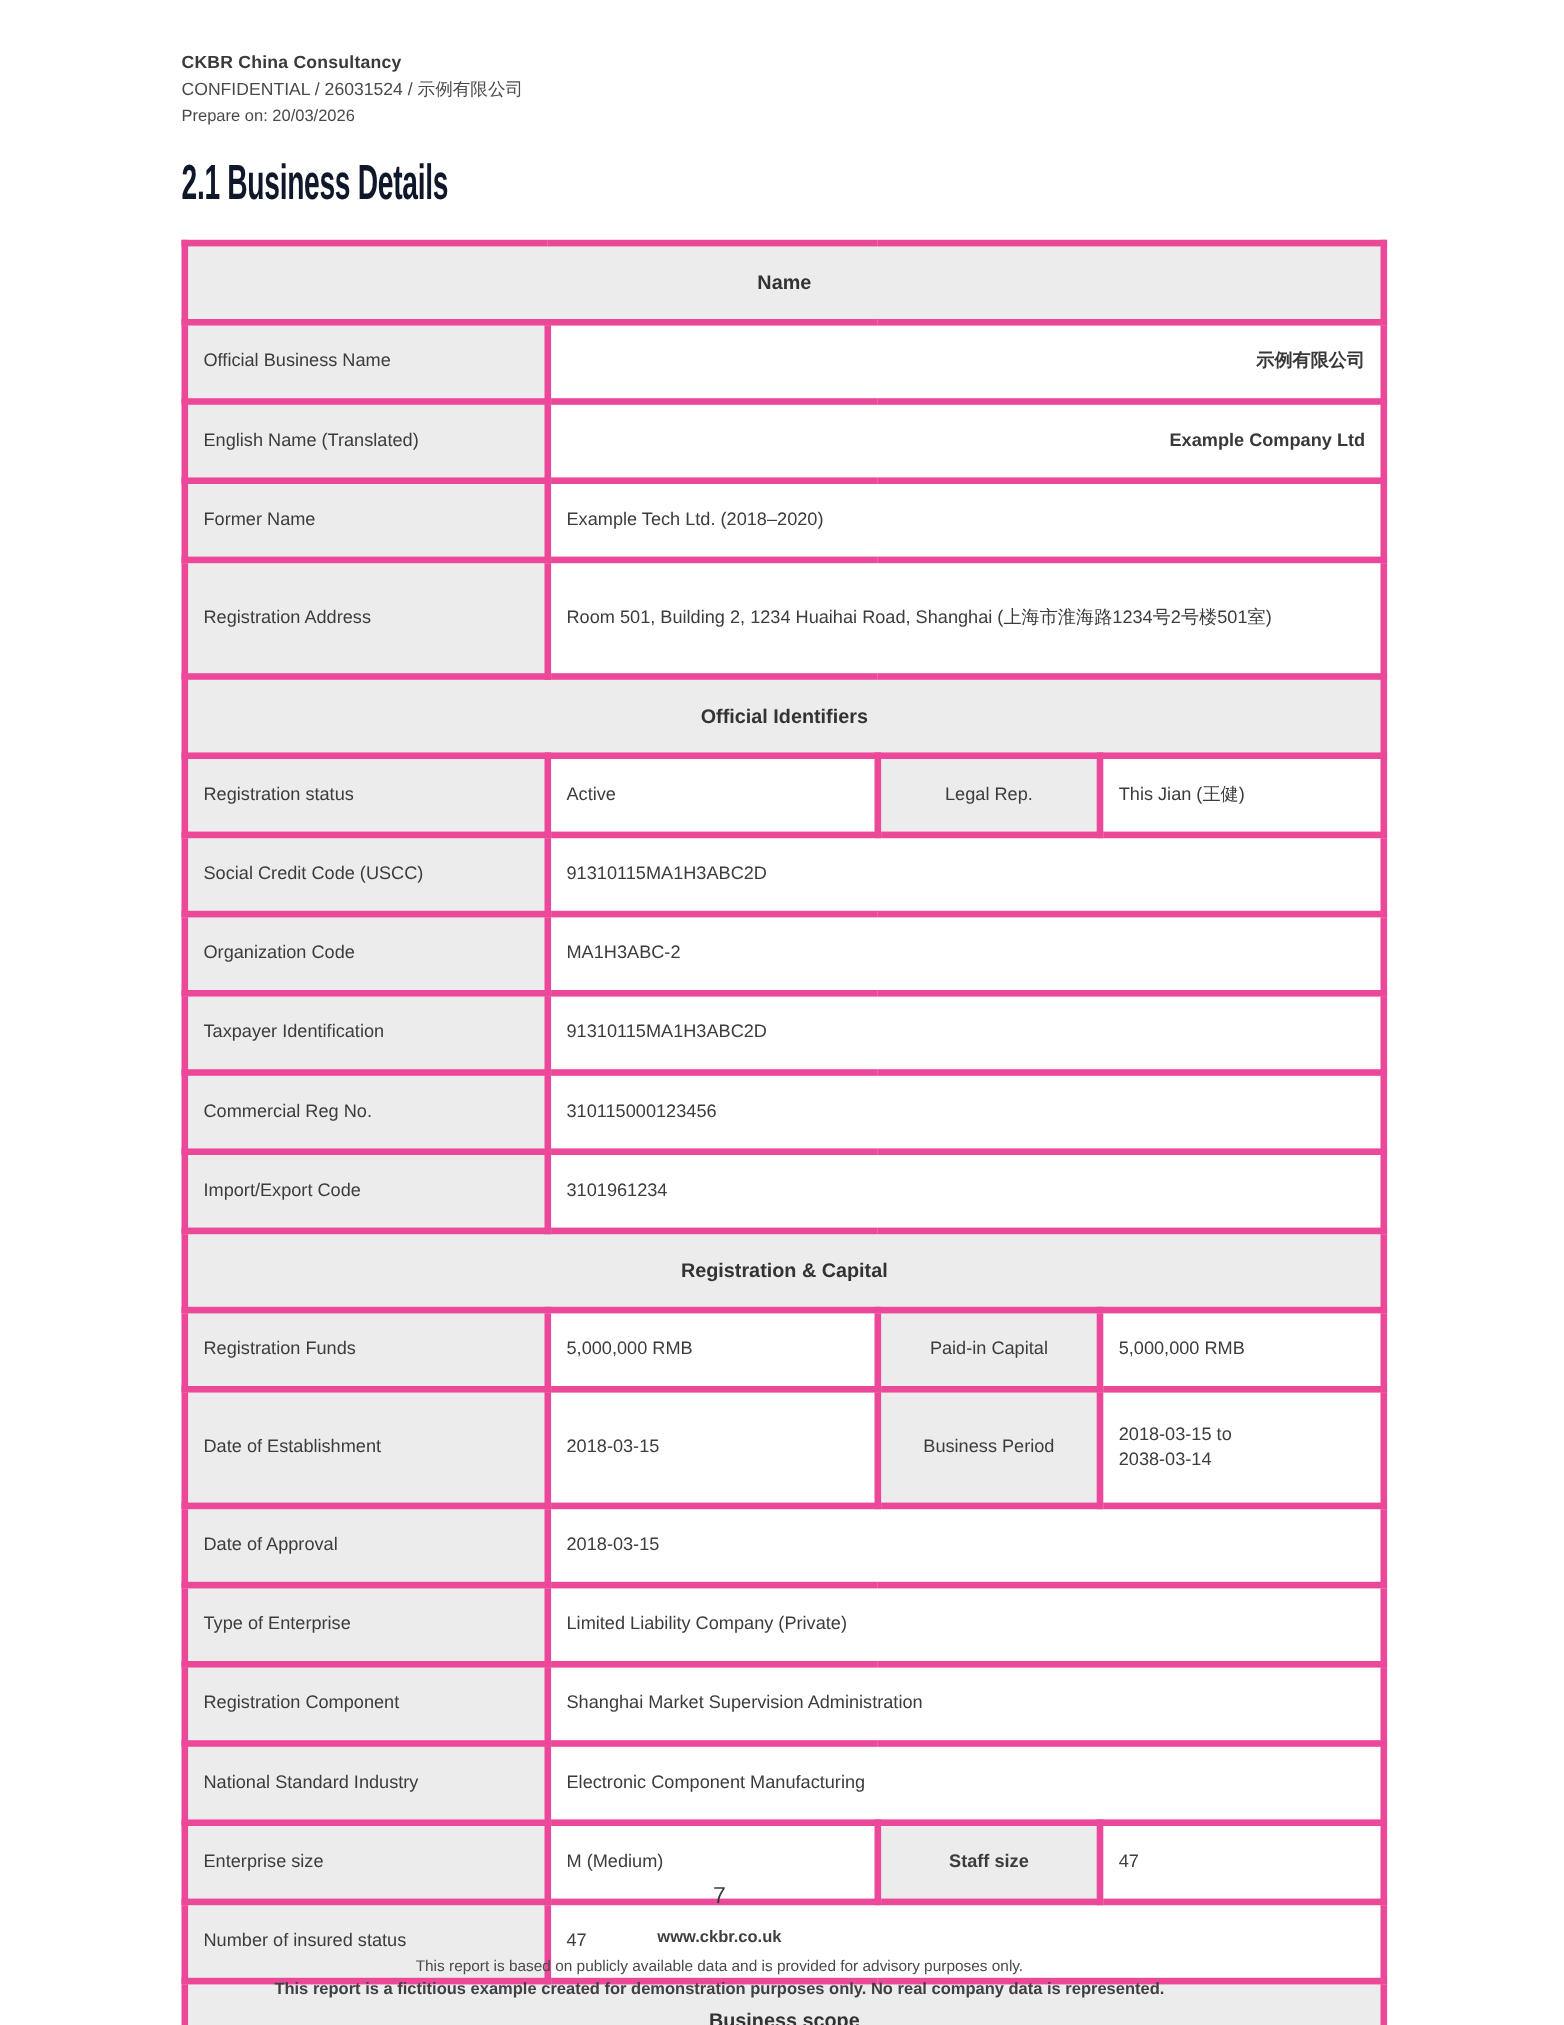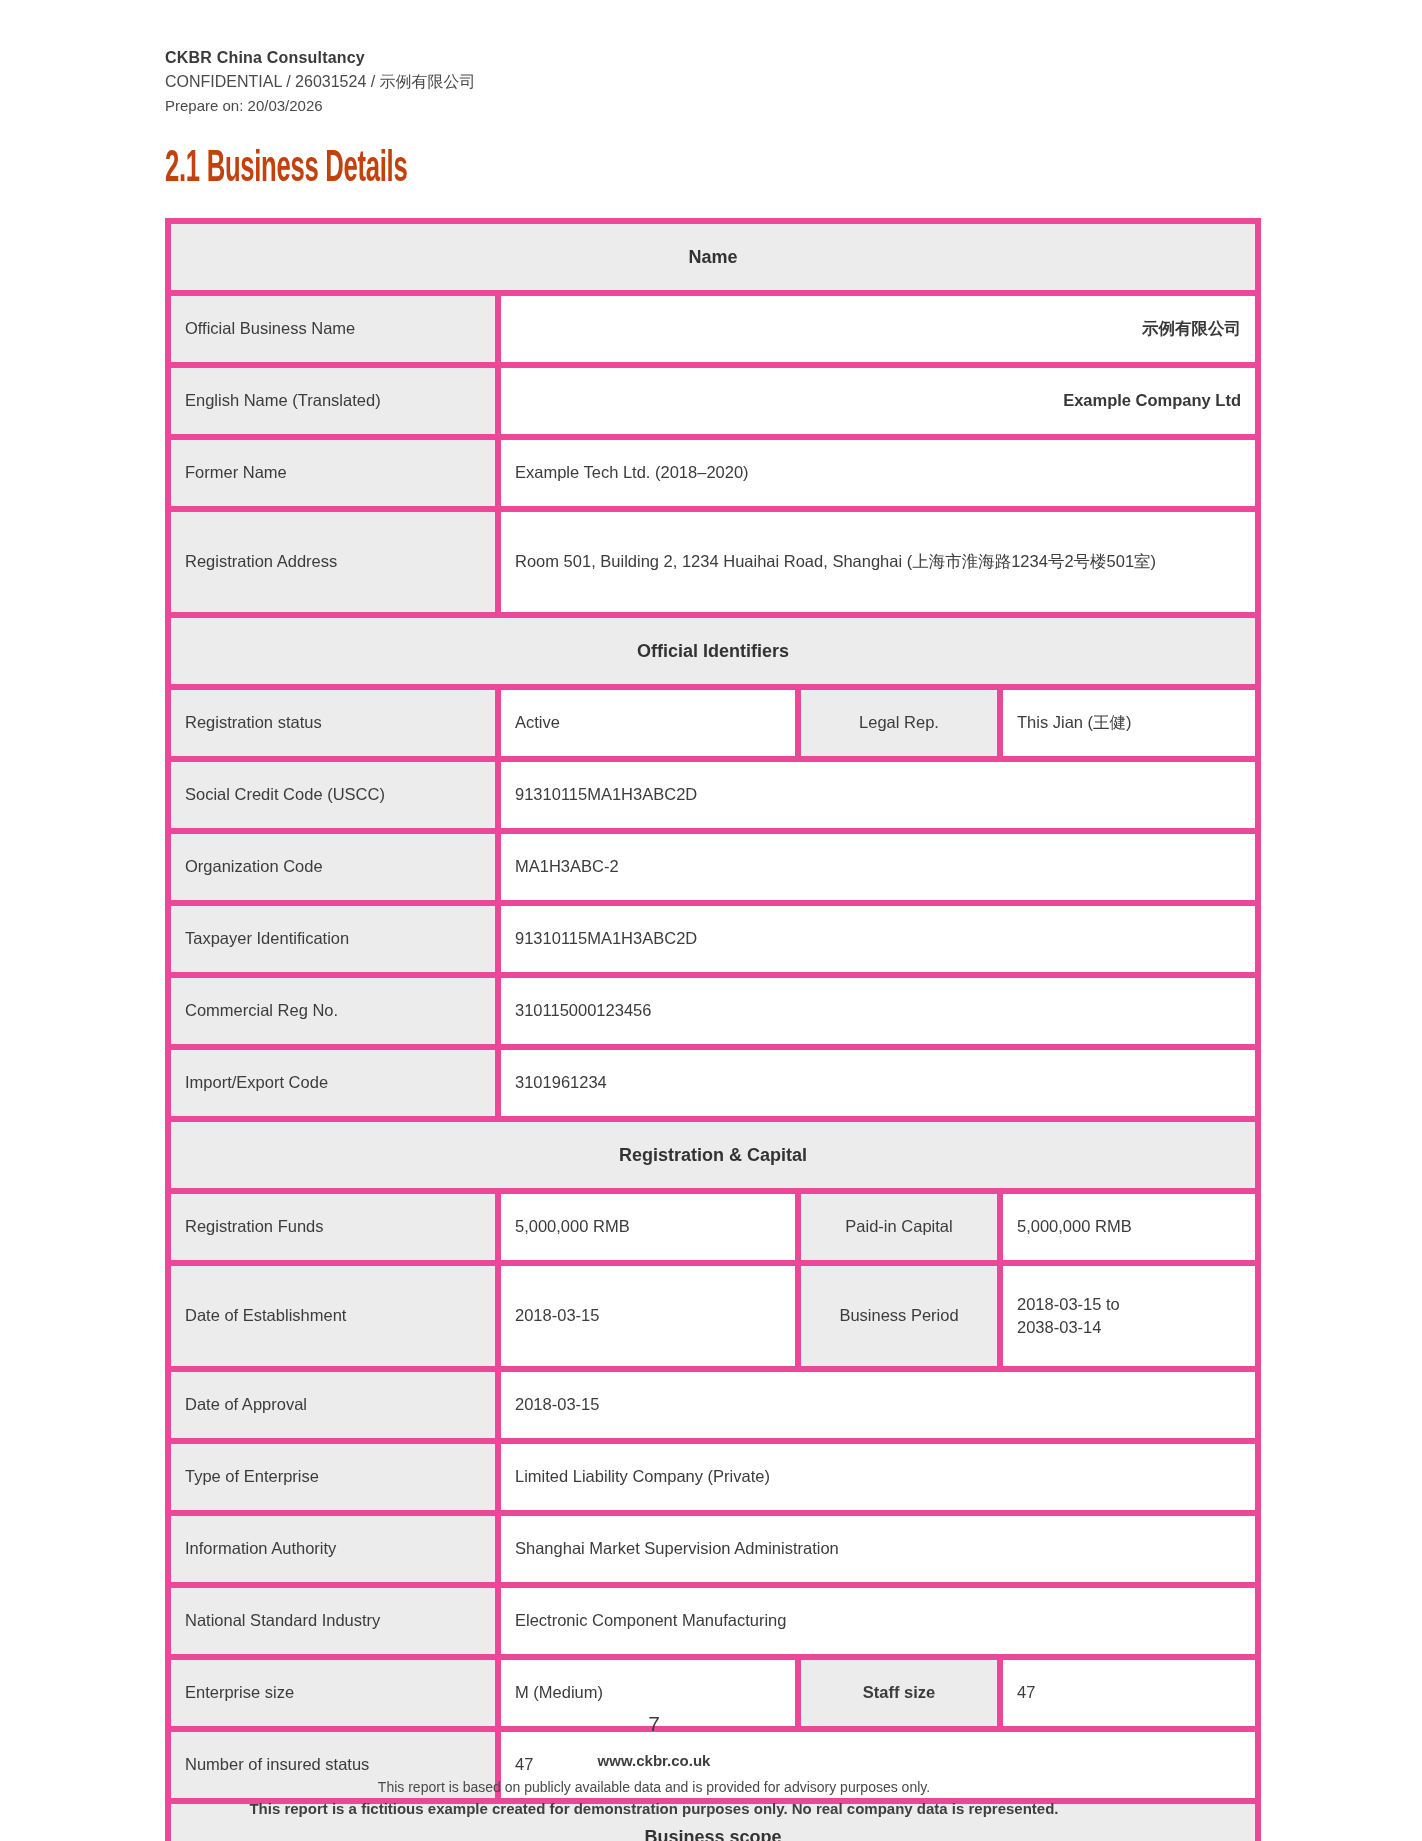--- a/index.html
+++ b/index.html
@@ -19,21 +19,21 @@
   }
 
   
   .doc-header { line-height: 1.52; }
   .doc-header .company { font-weight: bold; font-size: 16px; color: #3a3a3a; letter-spacing: 0.2px; }
   .doc-header .confidential { font-size: 16px; color: #4a4a4a; }
   .doc-header .prepared { font-size: 15px; color: #4a4a4a; }
 
   
   h1.sec-title { margin: 46px 0 0 0; font-size: 67px; line-height: 1.0; font-weight: 600; color: #3d3d3d; white-space: nowrap; }
-  h2.sub-title { margin: 26px 0 0 0; font-size: 45px; line-height: 1.0; font-weight: 600; color: #c2410c; white-space: nowrap; }
+  h2.sub-title { margin: 26px 0 0 0; font-size: 45px; line-height: 1.0; font-weight: 600; color: #0f172a; white-space: nowrap; }
   .condensed { display: inline-block; transform: scaleX(0.55); transform-origin: left center; letter-spacing: -0.5px; }
   h2 .condensed { transform: scaleX(0.57); }
 
   
   table.biz {
     border-collapse: collapse;
     width: 1090px;
     margin-top: 30px;
     table-layout: fixed;
     font-size: 16.5px;
@@ -167,21 +167,21 @@
       </tr>
       <tr class="r">
         <td class="lbl">Date of Approval</td>
         <td class="val" colspan="3">2018-03-15</td>
       </tr>
       <tr class="r">
         <td class="lbl">Type of Enterprise</td>
         <td class="val" colspan="3">Limited Liability Company (Private)</td>
       </tr>
       <tr class="r">
-        <td class="lbl">Information Authority</td>
+        <td class="lbl">Registration Component</td>
         <td class="val" colspan="3">Shanghai Market Supervision Administration</td>
       </tr>
       <tr class="r">
         <td class="lbl">National Standard Industry</td>
         <td class="val" colspan="3">Electronic Component Manufacturing</td>
       </tr>
       <tr class="r">
         <td class="lbl">Enterprise size</td>
         <td class="val">M (Medium)</td>
         <td class="lbl lbl2" style="font-weight:bold;">Staff size</td>

